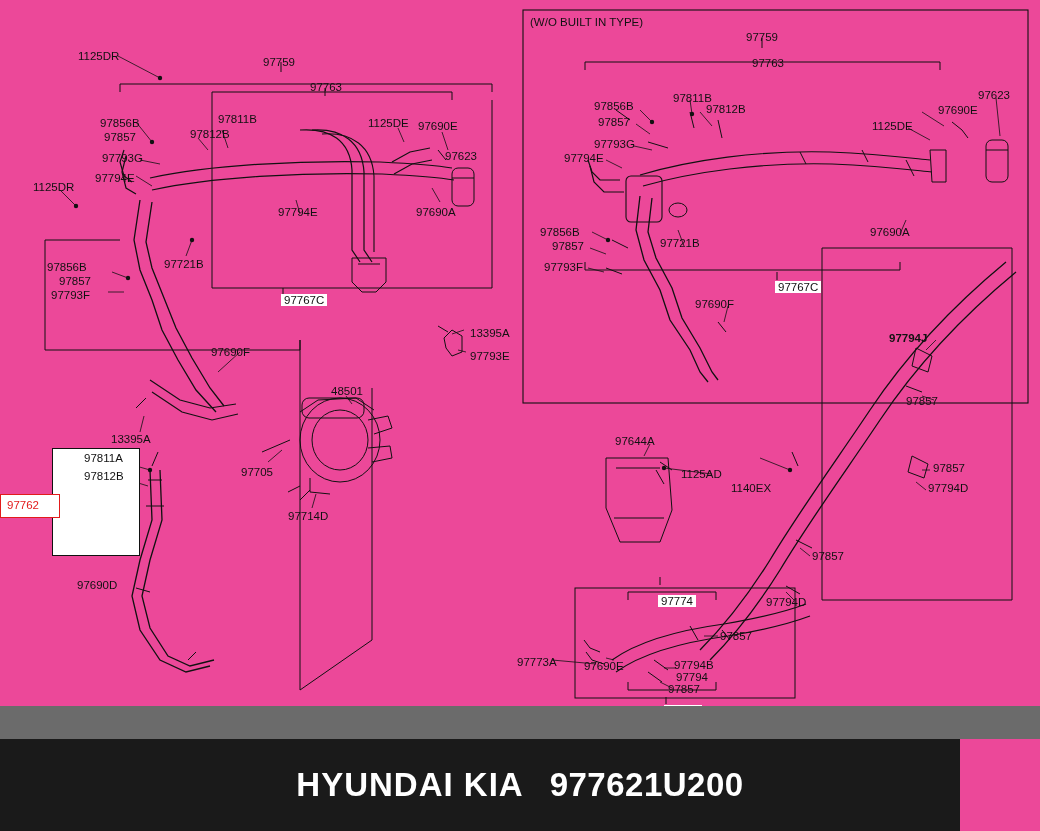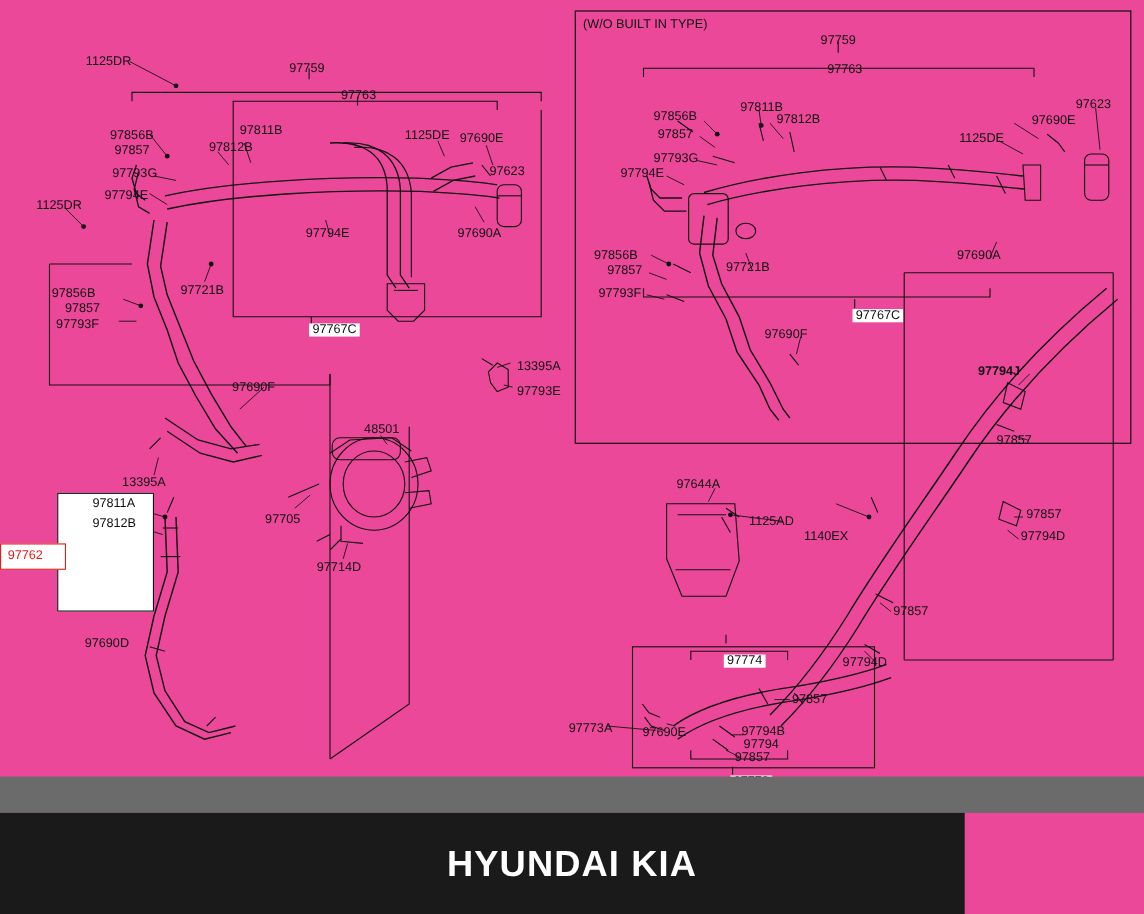--- a/index.html
+++ b/index.html
@@ -1,20 +1,20 @@
 <!DOCTYPE html>
 <html><head>
 <meta charset="utf-8">
 <style>
   html,body{margin:0;padding:0;background:#fff;}
   body{width:1040px;height:831px;font-family:"Liberation Sans",sans-serif;overflow:hidden;}
   #stage{position:relative;width:1040px;height:831px;background:#ec4899;}
   svg#art{position:absolute;left:0;top:0;width:1040px;height:831px;}
   .lbl{position:absolute;font-size:11.5px;color:#111;white-space:nowrap;line-height:12px;}
-  .footer{position:absolute;left:0;bottom:0;width:877px;height:92px;background:#1a1a1a;}
+  .footer{position:absolute;left:0;bottom:0;width:960px;height:92px;background:#1a1a1a;}
   .footer-inner{position:absolute;left:0;top:0;width:1040px;height:92px;display:flex;align-items:center;justify-content:center;gap:0;}
   .brand{color:#ffffff;font-size:33px;font-weight:bold;letter-spacing:1px;}
   .partno{color:#ffffff;font-size:33px;font-weight:bold;letter-spacing:0.5px;margin-left:26px;}
   .nlabel{color:#ffffff;font-size:33px;font-weight:bold;letter-spacing:0.5px;margin-left:70px;}
   .greyband{position:absolute;left:0;bottom:92px;width:1040px;height:33px;background:#6b6b6b;}
   .hl-box{position:absolute;border:1.4px solid #e21b1b;background:#ffffff;}
   .hl-text{position:absolute;font-size:11.5px;color:#e21b1b;}
   .boxlabel{position:absolute;font-size:11.5px;color:#111;background:#fff;padding:0 3px;}
 </style>
 </head>
@@ -303,16 +303,17 @@
   <div class="lbl" style="left:77px;top:539px;margin-top:40px;">97690D</div>
 
   <div class="hl-box" style="left:0px;top:494px;width:58px;height:22px;">
     <span class="hl-text" style="left:6px;top:4px;">97762</span>
   </div>
 
   <div class="greyband"></div>
   <div class="footer">
     <div class="footer-inner">
       <span class="brand">HYUNDAI  KIA</span>
+      <span class="partno">977621U200</span>
     </div>
   </div>
 
 </div>
 
 </body></html>

